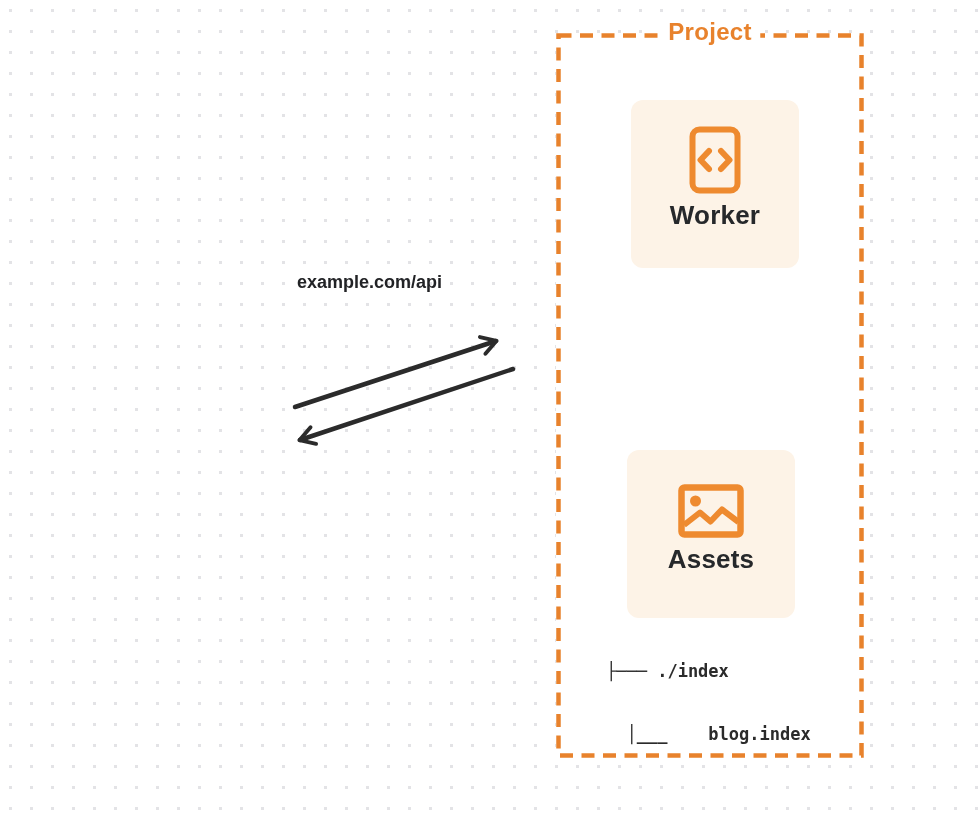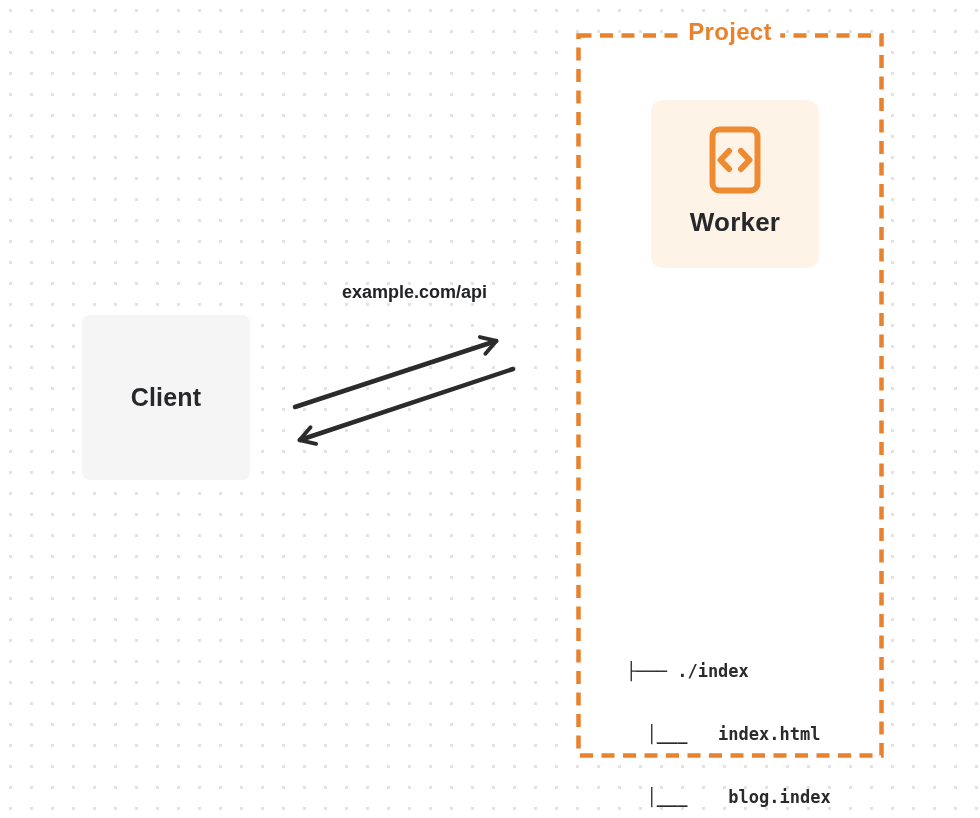--- a/index.html
+++ b/index.html
@@ -24,62 +24,59 @@
   .client-node{
     position:absolute;left:82px;top:315px;width:168px;height:165px;
     background:var(--client-bg);border-radius:8px;
     display:flex;align-items:center;justify-content:center;
   }
   .client-node .label{
     font-size:25px;font-weight:700;color:var(--ink);letter-spacing:.2px;
   }
   .arrow-layer{position:absolute;left:0;top:0;pointer-events:none;}
   .request-label{
-    position:absolute;left:297px;top:282px;width:190px;
-    text-align:right;font-size:18px;font-weight:700;color:#222326;
+    position:absolute;left:297px;top:272px;width:190px;
+    text-align:left;font-size:18px;font-weight:700;color:#222326;
   }
   .project{
-    position:absolute;left:576px;top:33px;width:308px;height:725px;
+    position:absolute;left:556px;top:33px;width:308px;height:725px;
     background:#fff;
   }
   .project-border{position:absolute;left:0;top:0;}
   .project-title{
     position:absolute;top:-15px;left:50%;transform:translateX(-50%);
     background:#fff;padding:0 9px;
     font-size:24px;font-weight:700;color:var(--accent);letter-spacing:.3px;
     line-height:28px;white-space:nowrap;
   }
   .node-card{
     position:absolute;width:168px;height:168px;
     background:var(--card-bg);border-radius:12px;
     display:flex;flex-direction:column;align-items:center;
   }
   .worker-card{left:75px;top:67px;}
   .assets-card{left:71px;top:417px;}
   .node-card .icon{color:var(--icon-orange);}
   .worker-card .icon{margin-top:26px;}
   .assets-card .icon{margin-top:34px;}
   .node-card .label{
-    font-size:26px;font-weight:700;color:var(--ink);margin-top:13px;letter-spacing:.2px;
+    font-size:26px;font-weight:700;color:var(--ink);margin-top:6px;letter-spacing:.2px;
   }
   .file-tree{
     position:absolute;left:50px;top:586px;
     font-family:"DejaVu Sans Mono",monospace;
     font-size:17px;line-height:21px;font-weight:700;color:#2B2B2B;
     white-space:pre;
   }
 </style>
 </head>
 <body>
 
 <div class="canvas">
 
-  <div class="client-node">
-    <span class="label">Client</span>
-  </div>
 
   <div class="request-label">example.com/api</div>
 
   <svg class="arrow-layer" width="980" height="818" viewBox="0 0 980 818">
     <defs>
       <marker id="chev" viewBox="0 0 12 12" refX="9.2" refY="6" markerWidth="5.2" markerHeight="5.2" orient="auto">
         <path d="M2 1.5 L9.5 6 L2 10.5" fill="none" stroke="#2B2B2B" stroke-width="2" stroke-linecap="round" stroke-linejoin="round"></path>
       </marker>
     </defs>
     <line x1="295" y1="407" x2="496" y2="341" stroke="#2B2B2B" stroke-width="4.5" stroke-linecap="round" marker-end="url(#chev)"></line>
@@ -95,22 +92,29 @@
 
     <div class="node-card worker-card">
       <svg class="icon" width="52" height="68" viewBox="0 0 52 68">
         <rect x="3.5" y="3.5" width="45" height="61" rx="7" fill="none" stroke="currentColor" stroke-width="6"></rect>
         <path d="M20 25 L11.5 34 L20 43" fill="none" stroke="currentColor" stroke-width="6" stroke-linecap="round" stroke-linejoin="round"></path>
         <path d="M32 25 L40.5 34 L32 43" fill="none" stroke="currentColor" stroke-width="6" stroke-linecap="round" stroke-linejoin="round"></path>
       </svg>
       <span class="label">Worker</span>
     </div>
 
+    <div class="node-card assets-card">
+      <svg class="icon" width="66" height="54" viewBox="0 0 66 54">
+        <rect x="3.5" y="3.5" width="59" height="47" rx="3" fill="none" stroke="currentColor" stroke-width="6.5"></rect>
+        <circle cx="17.5" cy="17" r="5.5" fill="currentColor"></circle>
+        <path d="M6 41 L22 28.5 L32.5 37.5 L44 25.5 L60.5 38" fill="none" stroke="currentColor" stroke-width="6" stroke-linejoin="round"></path>
+      </svg>
+      <span class="label">Assets</span>
+    </div>
 
     <div class="file-tree">
       <div>├─── ./index</div>
-      <div>  │___   index.html</div>
       <div>  │___    blog.index</div>
       
     </div>
   </div>
 
 </div>
 
 </body></html>

